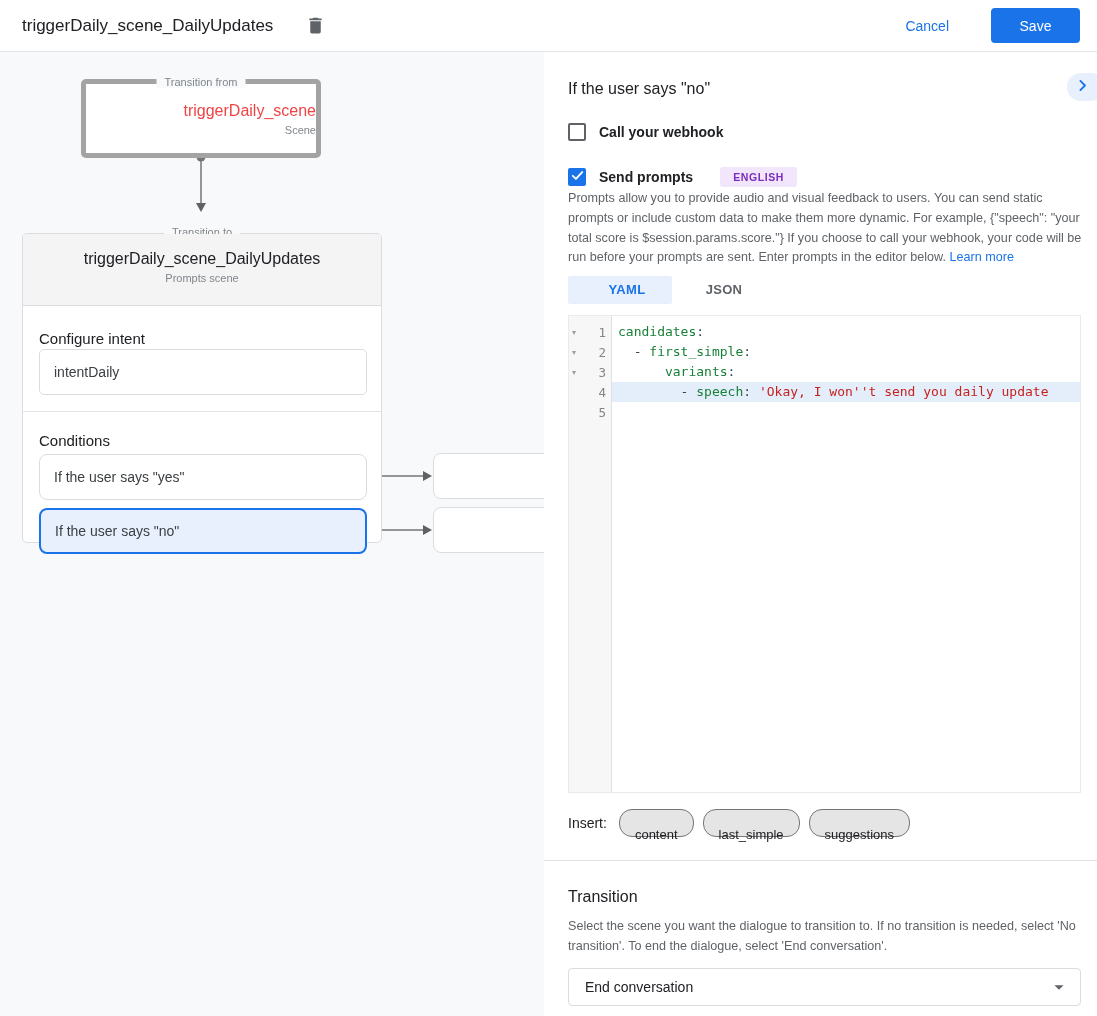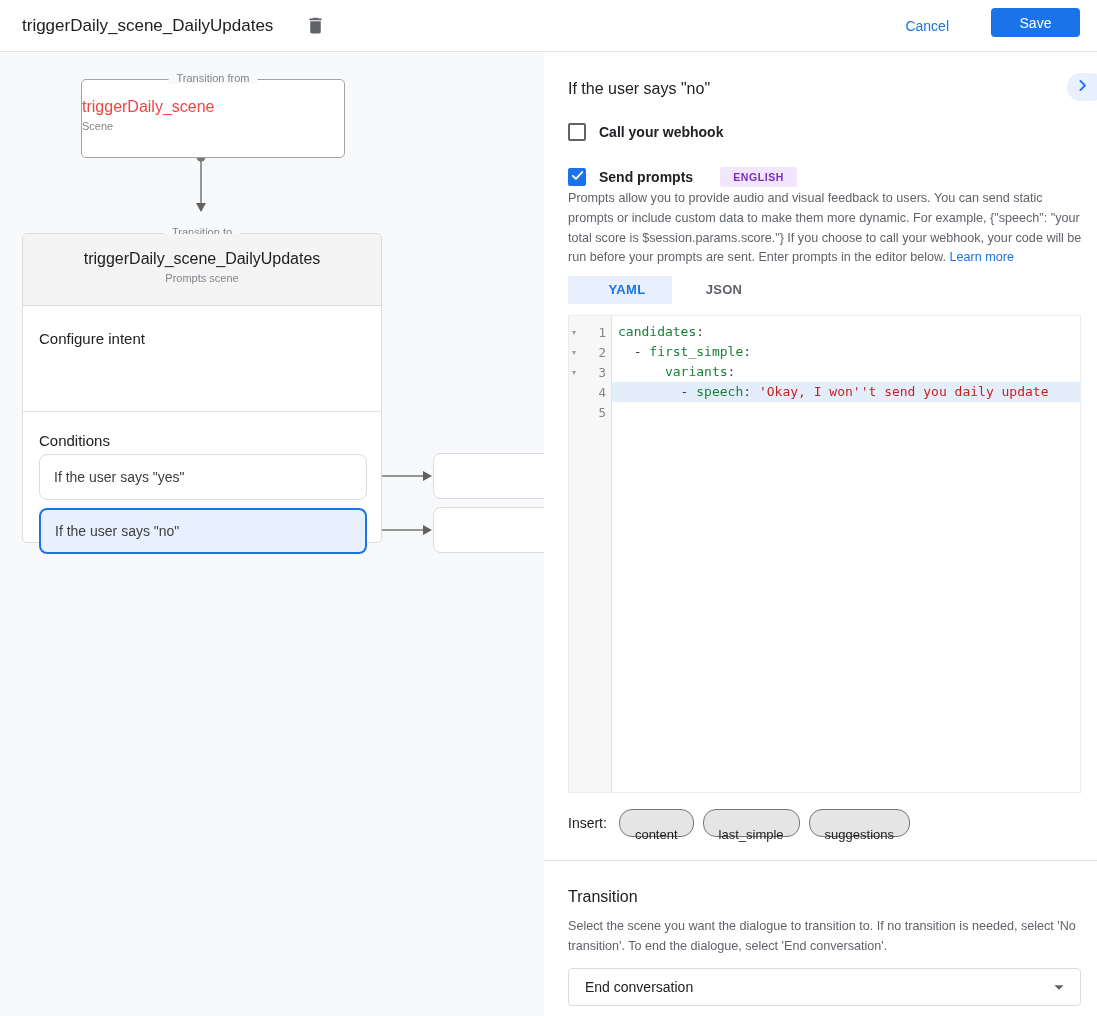--- a/index.html
+++ b/index.html
@@ -9,34 +9,34 @@
   
   .topbar { position:absolute; left:0; top:0; width:1097px; height:52px; background:#fff;
     border-bottom:1px solid #e4e6e8; z-index:30; }
   .topbar-title { position:absolute; left:22px; top:0; height:52px; line-height:52px;
     font-size:17px; font-weight:500; color:#202124; }
   .trash-btn { position:absolute; left:302px; top:14px; width:26px; height:26px; border:none;
     background:transparent; cursor:pointer; }
   .cancel-btn { position:absolute; right:134px; top:11px; height:30px; padding:0 14px; border:none;
     background:transparent; color:#1a73e8; font-size:14px; font-weight:500;
     font-family:"Liberation Sans",sans-serif; cursor:pointer; }
-  .save-btn { position:absolute; right:17px; top:8px; width:89px; height:29px; background:#1a73e8;
+  .save-btn { position:absolute; right:17px; top:8px; width:89px; height:35px; background:#1a73e8;
     color:#fff; font-size:14px; font-weight:500; border:none; border-radius:4px;
     font-family:"Liberation Sans",sans-serif; cursor:pointer; }
 
   
   .canvas { position:absolute; left:0; top:52px; width:544px; height:964px; background:#f8f9fa;
     overflow:hidden; }
   .flow-svg { position:absolute; left:0; top:0; pointer-events:none; z-index:1; }
 
   .legend { position:absolute; top:-8px; left:50%; transform:translateX(-50%);
     background:#f8f9fa; padding:0 8px; font-size:11px; color:#80868b; white-space:nowrap; }
 
-  .from-box { position:absolute; left:81px; top:27px; width:264px; height:79px; background:#fff;
-    border:1px solid #a3a3a3; border-radius:5px; z-index:2; text-align:left; }
+  .from-box { position:absolute; left:81px; top:27px; width:240px; height:79px; background:#fff;
+    border:5px solid #a3a3a3; border-radius:5px; z-index:2; text-align:right; }
   .from-box .box-title { margin-top:18px; font-size:16px; color:#ef4444; }
   .box-sub { margin-top:4px; font-size:11px; color:#80868b; }
 
   .to-box { position:absolute; left:22px; top:181px; width:360px; height:310px; background:#fff;
     border:1px solid #dadce0; border-radius:5px; z-index:2; }
   .to-box-header { position:absolute; left:0; top:0; right:0; height:72px; background:#f4f4f5;
     border-bottom:1px solid #dadce0; border-radius:4px 4px 0 0; text-align:center; }
   .to-box-header .box-title { margin-top:16px; font-size:16px; color:#202124; }
   .section-label { position:absolute; left:16px; font-size:15px; color:#202124; }
   .intent-input { position:absolute; left:16px; top:115px; width:328px; height:46px;
@@ -150,20 +150,21 @@
     <div class="box-sub">Scene</div>
   </div>
 
   <div class="to-box">
     <span class="legend">Transition to</span>
     <div class="to-box-header">
       <div class="box-title">triggerDaily_scene_DailyUpdates</div>
       <div class="box-sub">Prompts scene</div>
     </div>
     <div class="section-label" style="top:96px;">Configure intent</div>
+    <div class="intent-input">intentDaily</div>
     <div class="to-divider"></div>
     <div class="section-label" style="top:198px;">Conditions</div>
     <div class="cond" style="top:220px;">If the user says "yes"</div>
     <div class="cond selected" style="top:274px;">If the user says "no"</div>
   </div>
 
   <div class="target-box" style="left:433px; top:401px;"></div>
   <div class="target-box" style="left:433px; top:455px;"></div>
 </div>
 

